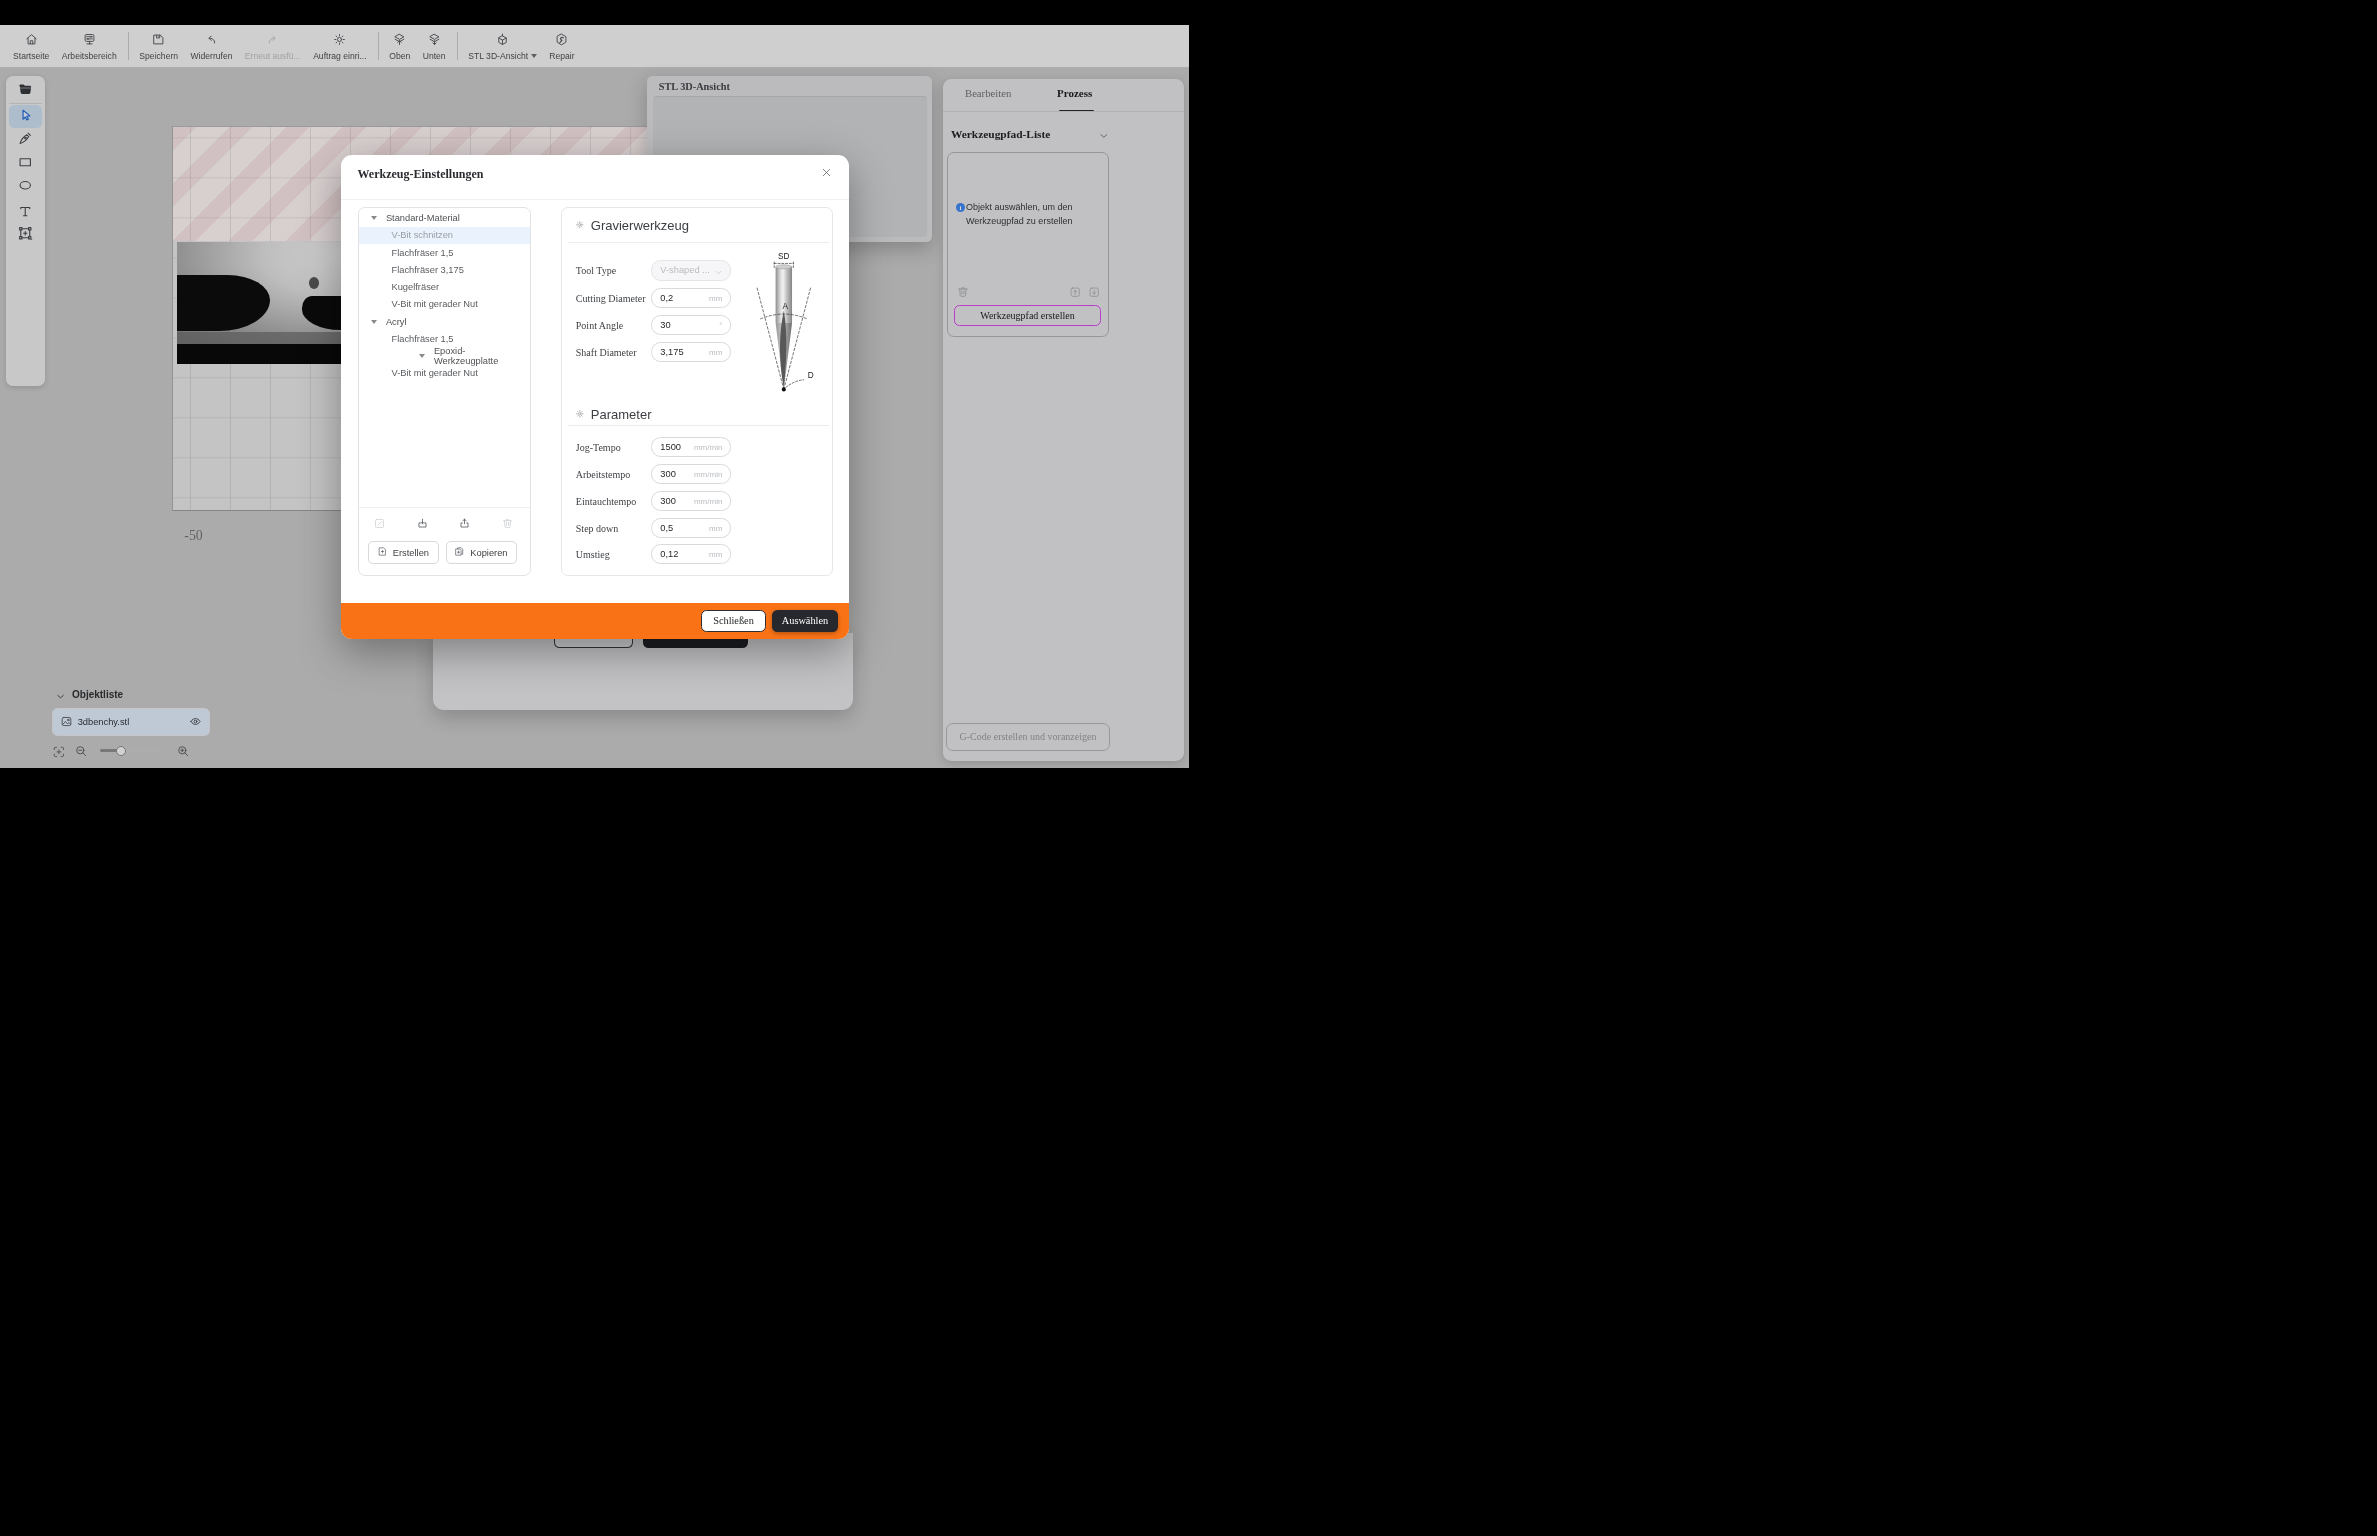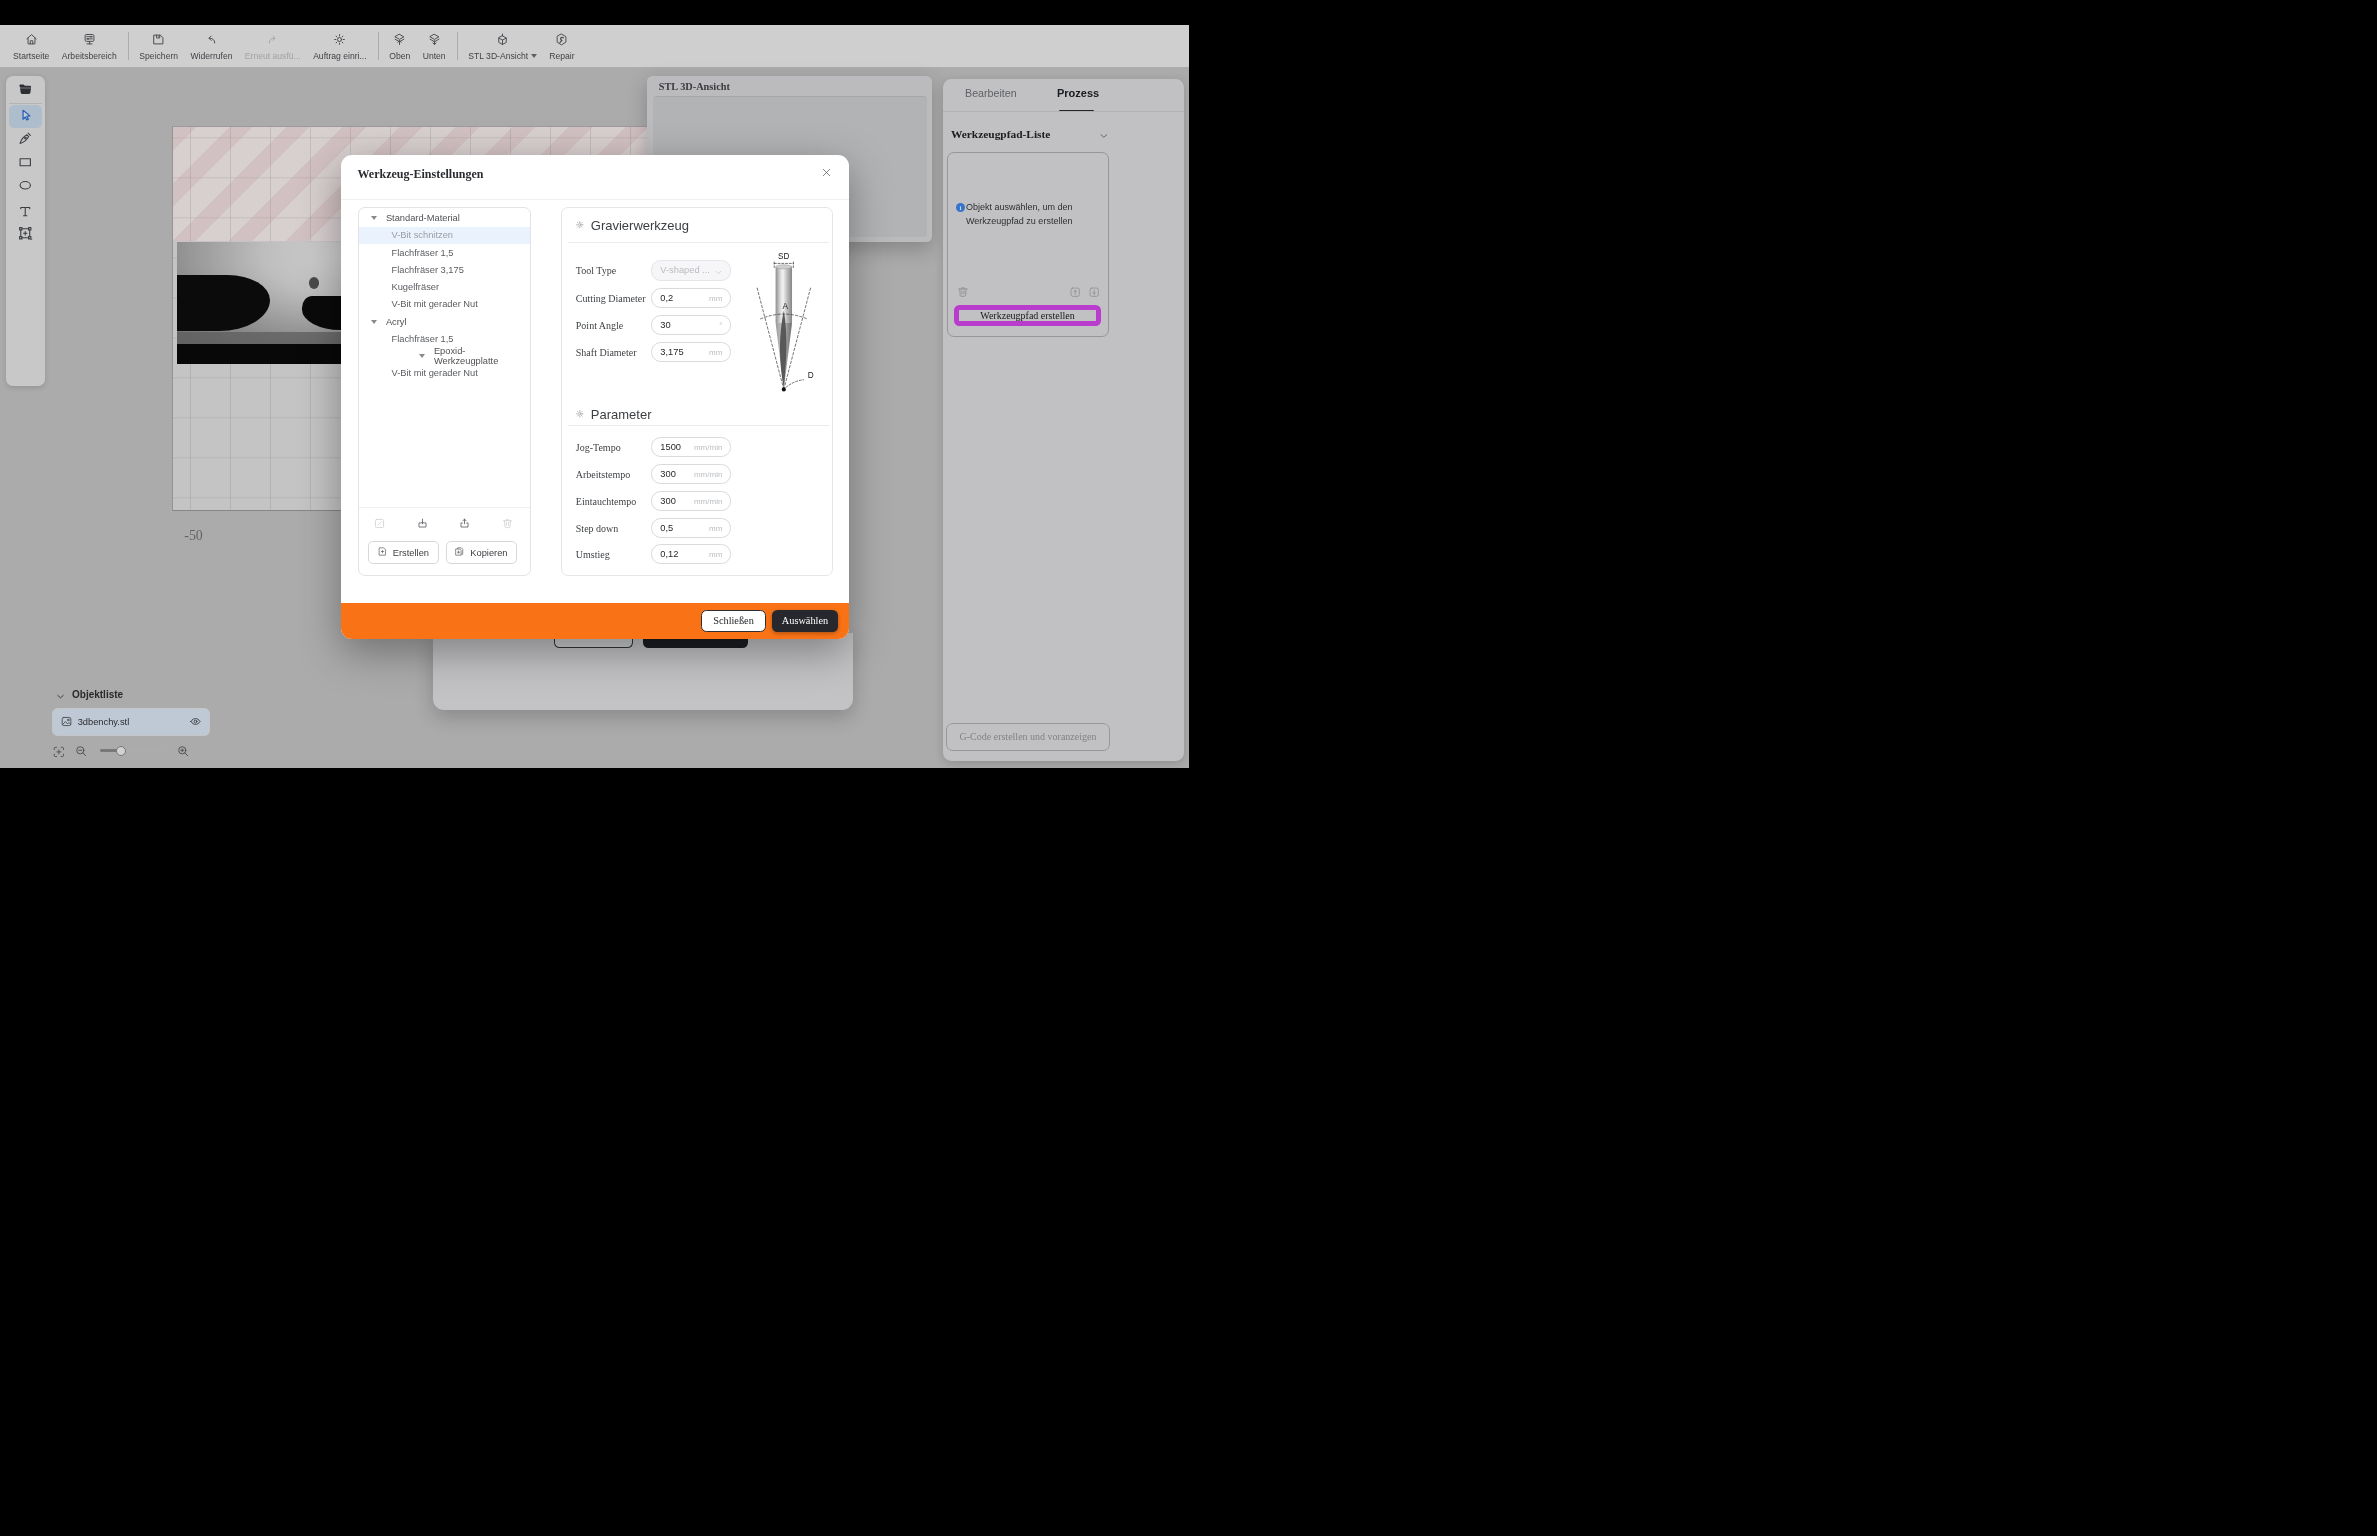--- a/index.html
+++ b/index.html
@@ -73,37 +73,37 @@
   #behind { left:433px; top:633px; width:420px; height:77px; background:#e4e4e6;
     border-radius:0 0 11px 11px; box-shadow:0 6.9px 20.6px rgba(0,0,0,.2); }
   #bd-light { left:554px; top:639px; width:79px; height:9px; background:#eceff1;
     border:1px solid #3b3d41; border-top:none; border-radius:0 0 5.5px 5.5px; }
   #bd-dark { left:643px; top:639px; width:105px; height:9px; background:#202227;
     border-radius:0 0 5.5px 5.5px; }
 
   
   #rightpanel { left:943px; top:79px; width:241px; height:682px; background:#e1e1e3;
     border-radius:8.3px; box-shadow:0 2.8px 9.6px rgba(0,0,0,.14); }
-  .rp-tab { position:absolute; top:87px; font-family:Liberation Sans, sans-serif;
+  .rp-tab { position:absolute; top:87px; font-family:Liberation Serif, serif;
     font-size:10.7px; color:#6f7277; }
   .rp-tab.active { font-weight:bold; color:#202226; font-size:11px; }
   #tab-underline { left:1059px; top:110px; width:35px; height:2.1px; background:#2a2c30; border-radius:1.4px; }
   #tabs-divider { left:943px; top:111px; width:241px; height:0.7px; background:#cfcfd1; }
   #tp-title { left:951px; top:128px; font-family:"Liberation Serif", serif;
     font-weight:bold; font-size:11.4px; color:#232529; }
   #tp-chevron { left:1098px; top:130px; }
   #infobox { left:947px; top:152px; width:162px; height:185px; border:0.7px solid #aeb0b2; border-radius:6.9px; }
   #hint { left:966px; top:200px; width:139px; font-size:9px; line-height:14.4px; color:#35383c; }
   #info-ic { left:956px; top:203px; width:9px; height:9px; border-radius:50%; background:#3f86f0;
     color:#fff; font-family:"Liberation Serif", serif; font-size:6.9px; font-weight:bold;
     display:flex; align-items:center; justify-content:center; }
   .rp-ic { position:absolute; }
   .rp-ic svg { stroke:#a6a8aa; }
   #btn-create-tp { left:954px; top:305px; width:147px; height:21.3px; background:transparent;
-    border:5px solid #d946ef; border-radius:5.5px; font-family:"Liberation Serif", serif;
+    border:1px solid #d946ef; border-radius:5.5px; font-family:"Liberation Serif", serif;
     font-size:10px; color:#1b1d20; display:flex; align-items:center; justify-content:center; }
   #btn-gcode { left:946px; top:723px; width:164px; height:27.5px; background:transparent;
     border:0.7px solid #b2b2b4; border-radius:6.9px; font-family:"Liberation Serif", serif;
     font-size:10px; color:#98989a; display:flex; align-items:center; justify-content:center; }
 
   
   #ol-title { left:72px; top:689px; font-size:10px; font-weight:bold; color:#2f3134; }
   #ol-chevron { left:55px; top:691px; }
   #ol-row { left:52px; top:708px; width:158px; height:28px; background:#dfeafa;
     border:0.7px solid #e6e6e8; border-radius:5.5px; display:flex; align-items:center; padding:0 6.9px; }

